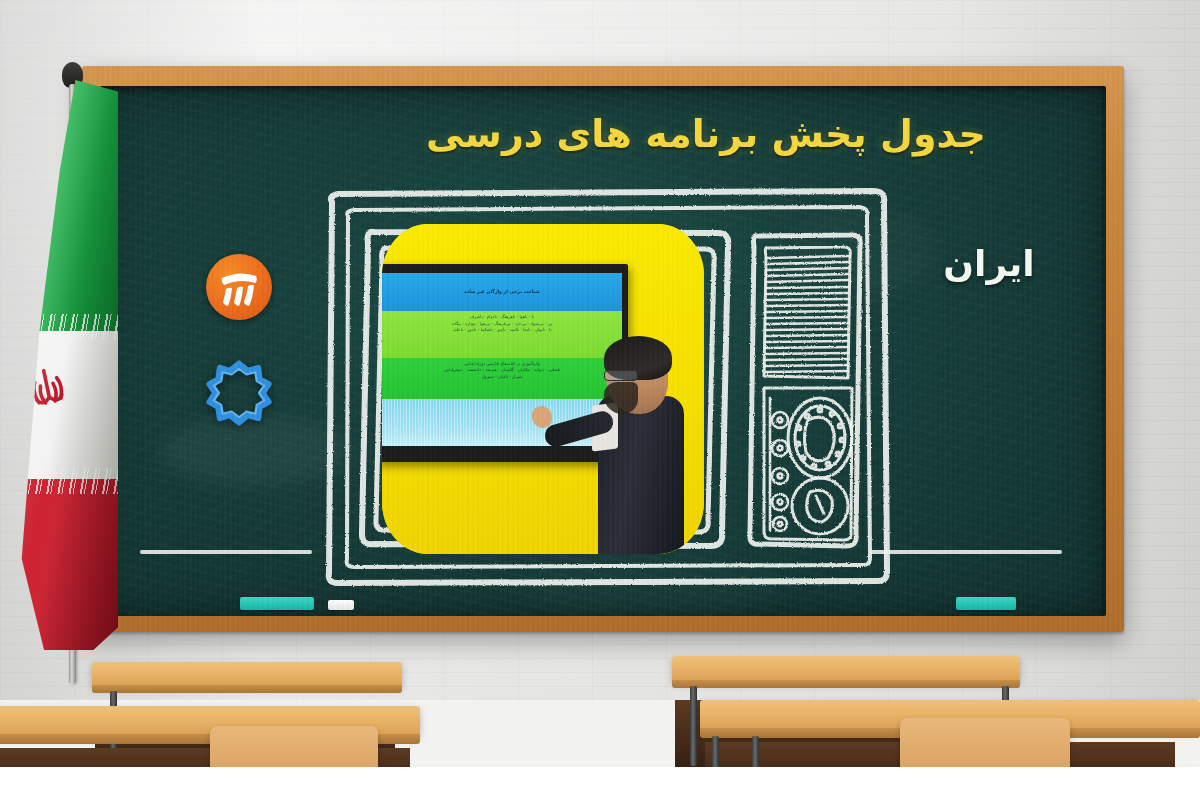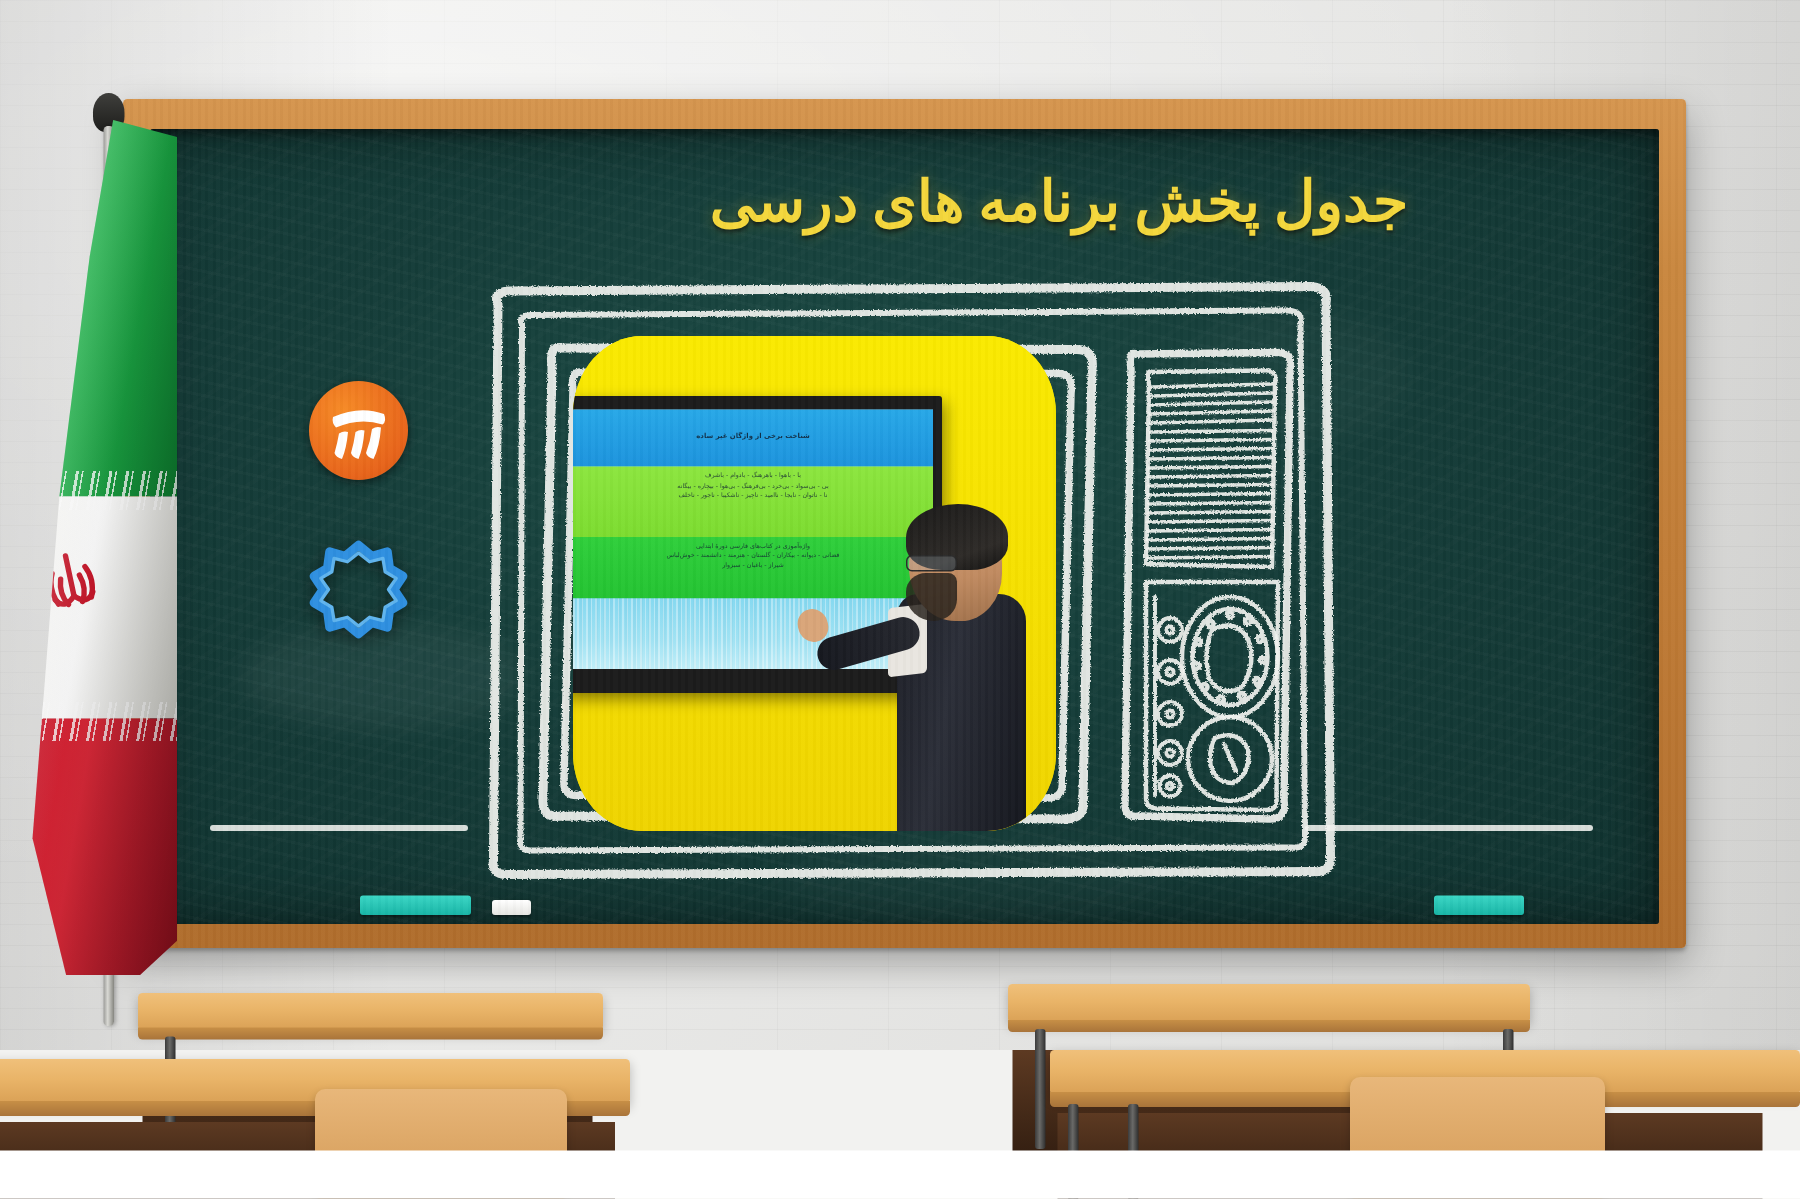--- a/index.html
+++ b/index.html
@@ -106,21 +106,20 @@
     position: absolute;
     top: 26px; right: 34px; left: 240px;
     text-align: center;
     color: #F4D73C;
     font-size: 38px;
     font-weight: bold;
     direction: rtl;
     letter-spacing: 0px;
     text-shadow: 0 2px 3px rgba(0,0,0,0.55), 0 0 10px rgba(244,215,60,0.25);
     white-space: nowrap;
-    font-family: Liberation Serif, serif;
   }
 
   
   .board-sidetext {
     position:absolute;
     right: 22px; top: 150px;
     width: 190px;
     text-align:center;
     color:#F7F7F2;
     font-size: 36px;
@@ -410,20 +409,21 @@
   <div class="board-frame">
     <div class="board">
       <div class="board-noise"></div>
       <div class="smudge" style="left:60px;top:330px;width:190px;height:70px;"></div>
       <div class="smudge" style="left:690px;top:120px;width:150px;height:90px;opacity:.5;"></div>
       <div class="smudge" style="left:420px;top:470px;width:260px;height:60px;opacity:.4;"></div>
 
       <div class="board-title">جدول پخش برنامه های درسی</div>
 
       <div class="board-sidetext">
+        <span>ایران</span>
       </div>
 
       <div class="logos">
         <div class="logo-irib">
           <svg width="66" height="66" viewBox="0 0 66 66">
             <g fill="#FFFFFF">
               <path d="M16 24 q18 -8 34 -2 q2 5 -1 7 q-15 -5 -31 2 q-3 -3 -2 -7 z"></path>
               <path d="M20 35 q3 -2 6 -1 q-1 11 -4 18 q-4 -1 -5 -4 q2 -7 3 -13 z"></path>
               <path d="M31 34 q3 -2 6 -1 q-1 12 -4 19 q-4 -1 -5 -4 q2 -7 3 -14 z"></path>
               <path d="M42 32 q3 -2 6 -1 q-1 13 -5 21 q-4 -1 -5 -4 q3 -8 4 -16 z"></path>

